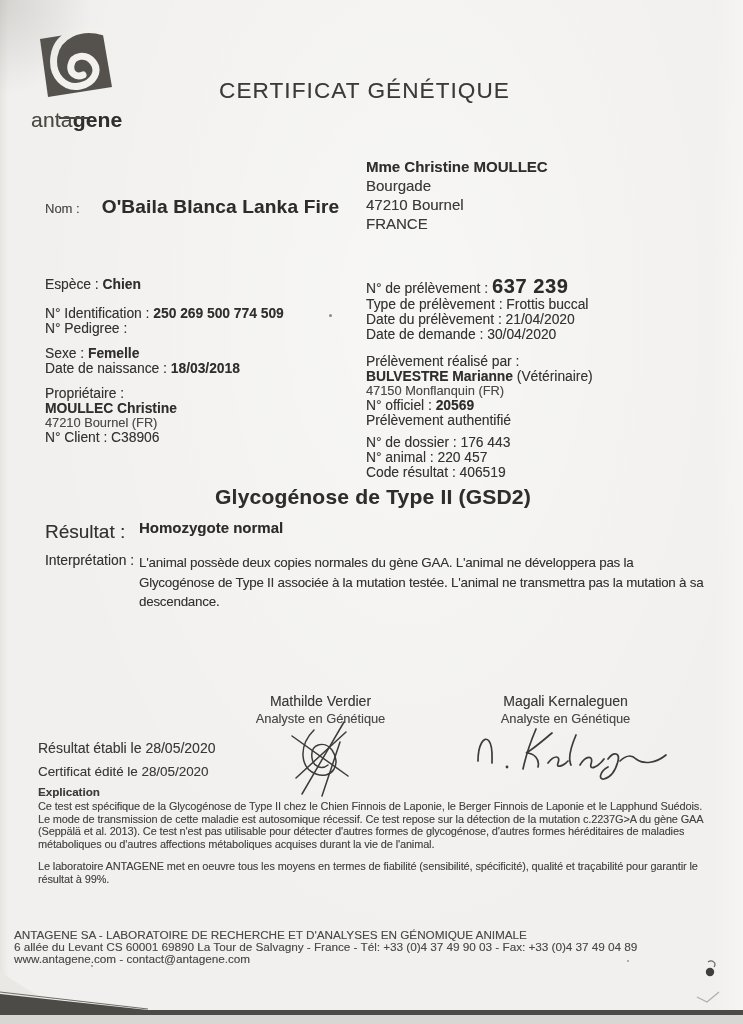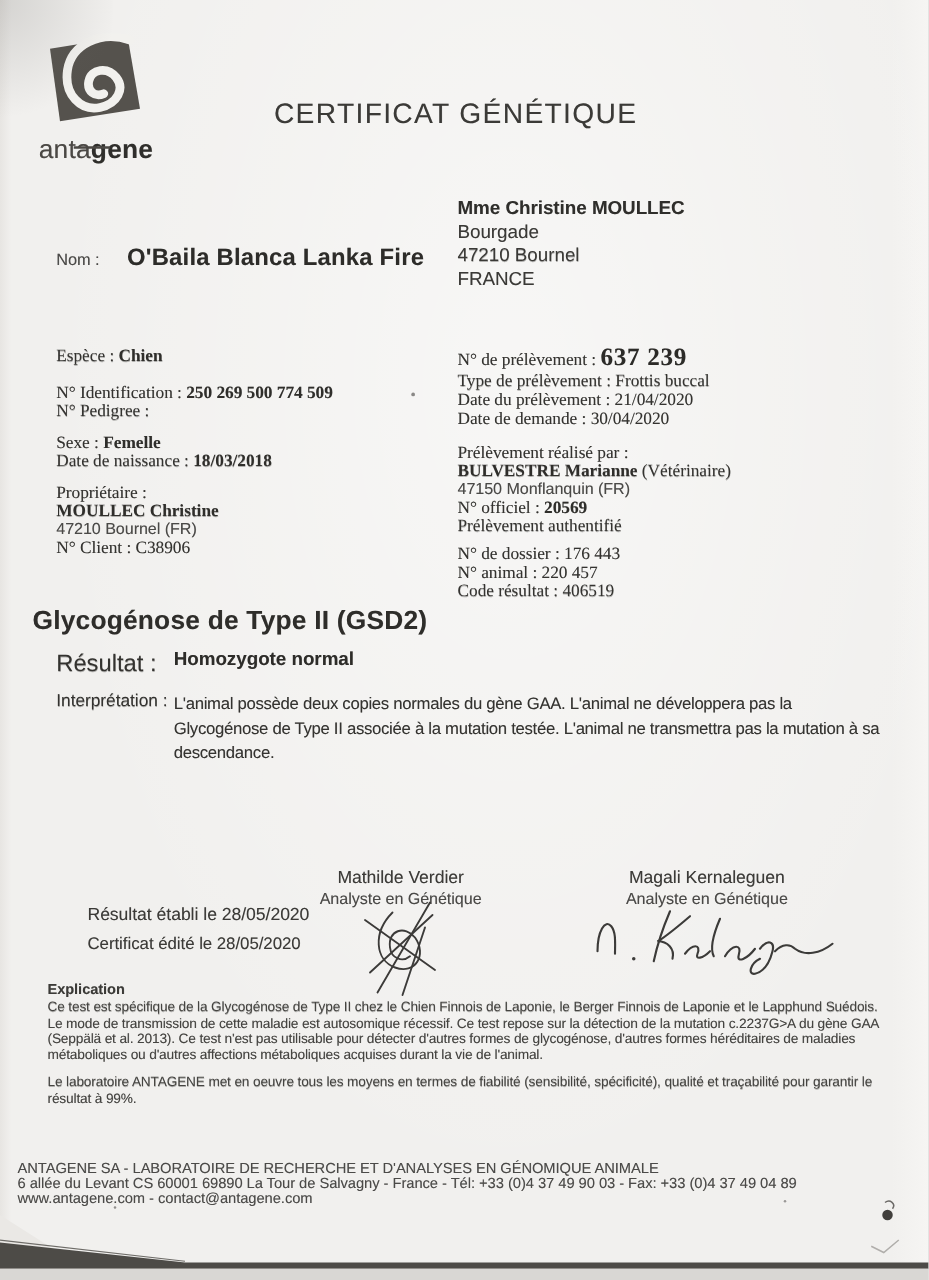--- a/index.html
+++ b/index.html
@@ -6,44 +6,44 @@
   .page{
     position:relative;width:743px;height:1024px;overflow:hidden;
     font-family:"Liberation Sans", sans-serif;color:#33322f;
     background:
       radial-gradient(ellipse at 55% 30%, rgba(255,255,255,0.45), rgba(255,255,255,0) 65%),
       linear-gradient(90deg,#e7e5e2 0px,#f1f0ee 9px,#f1f0ee 96%,#f6f5f3 100%),
       #f0efed;
     text-shadow:0.2px 0.2px 0.4px rgba(52,51,48,0.35);
   }
   .abs{position:absolute;}
-  .l{font-size:13.8px;line-height:15px;height:15px;white-space:nowrap;color:#343330;font-family:Liberation Serif, serif;}
+  .l{font-size:13.8px;line-height:15px;height:15px;white-space:nowrap;color:#343330;}
   .sm{font-size:12.8px;line-height:14px;height:14px;color:#4a4947;}
   .b{font-weight:bold;color:#2f2e2b;}
   .sp7{height:7px;} .sp10{height:10px;} .sp12{height:12px;} .sp14{height:14px;}
   .doc-title{left:0;right:0;top:78px;text-align:center;padding-right:14px;
     font-size:22.5px;letter-spacing:1.1px;color:#3b3a37;}
   .logo-word{left:31px;top:108px;font-size:21px;color:#4b4844;letter-spacing:0.2px;}
   .logo-underline{left:59px;top:117px;width:29px;height:2.4px;background:#4b4844;}
   .nom-row{left:45px;top:196px;display:flex;align-items:baseline;gap:22px;white-space:nowrap;}
   .nom-label{font-size:13px;color:#4a4947;}
   .nom-value{font-size:19px;font-weight:bold;color:#2d2c29;letter-spacing:0.2px;}
   .recipient{left:366px;top:157px;font-size:15px;line-height:19px;color:#3a3936;}
   .sample-first{height:21px;line-height:21px;}
   .sample-no{font-size:20px;font-weight:bold;letter-spacing:0.6px;color:#2c2b28;}
-  .test-title{left:0;right:0;top:485px;text-align:left;padding-right:23px;
+  .test-title{left:0;right:0;top:485px;text-align:center;padding-right:23px;
     font-size:21px;font-weight:bold;color:#2e2d2a;letter-spacing:0.2px;margin-left:26px;}
   .result-label{left:45px;top:521px;font-size:19px;}
   .result-value{left:139px;top:519px;font-size:15px;font-weight:bold;color:#2d2c29;}
   .interp-label{left:45px;top:553px;font-size:13.8px;}
   .interp-text{left:139px;top:553px;width:566px;font-size:13.3px;line-height:19.5px;
     letter-spacing:-0.2px;color:#343330;}
   .sig-block{text-align:center;font-size:14px;line-height:17px;color:#3b3a37;}
   .sig-title{font-size:12.8px;color:#4a4947;}
-  .dates{left:38px;top:723px;color:#3b3a37;margin-left:32px;}
+  .dates{left:38px;top:740px;color:#3b3a37;}
   .date1{font-size:14px;margin-bottom:8px;}
   .date2{font-size:13.4px;}
   .explication{left:38px;top:785px;width:678px;color:#454441;}
   .expl-head{font-size:11.6px;font-weight:bold;margin-bottom:2px;color:#3b3a37;}
   .expl-body{font-size:10.9px;line-height:12.7px;letter-spacing:-0.1px;}
   .expl-guarantee{margin-top:9px;font-size:10.9px;line-height:12.7px;letter-spacing:-0.1px;}
   .footer{left:0;right:0;top:929px;text-align:left;padding-left:14px;
     font-size:11.7px;line-height:12px;color:#4b4a48;}
   .corner-shade{left:0;top:0;width:90px;height:100px;
     background:radial-gradient(circle at 0 0, rgba(110,108,104,0.22), rgba(110,108,104,0) 70%);}

